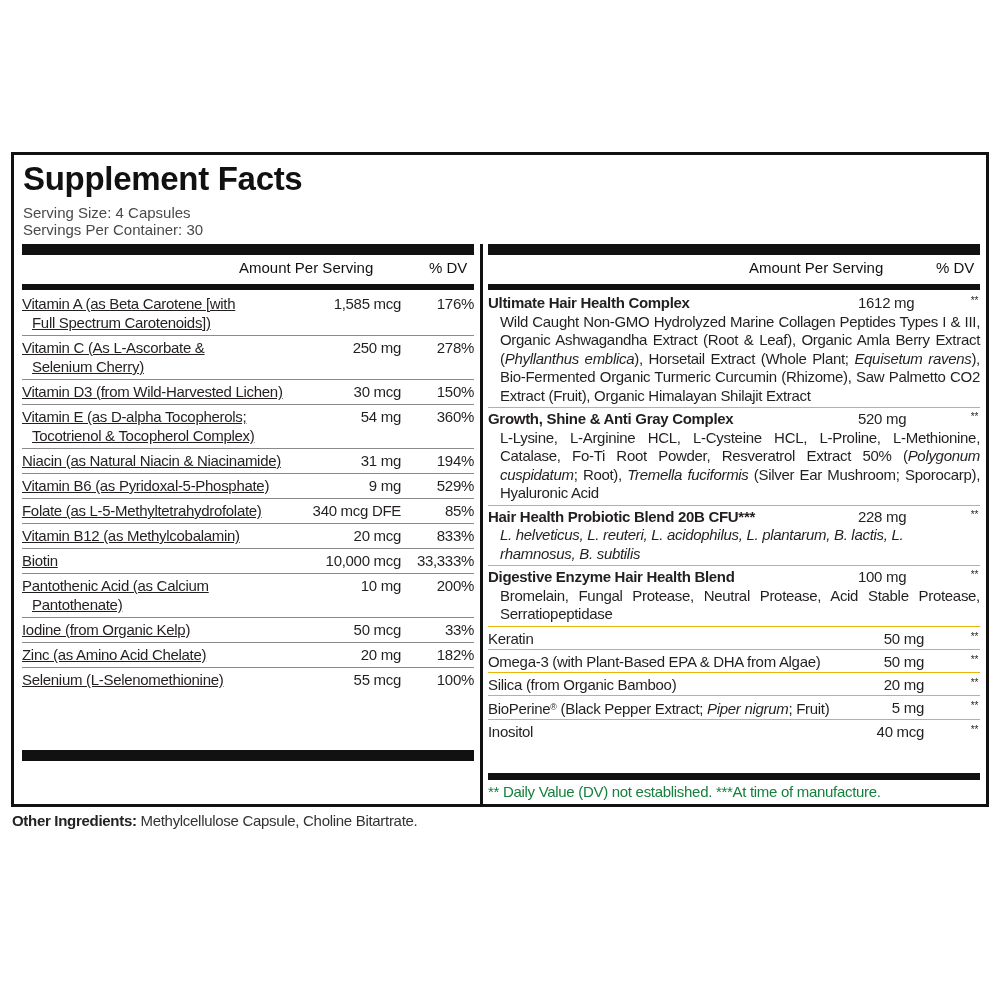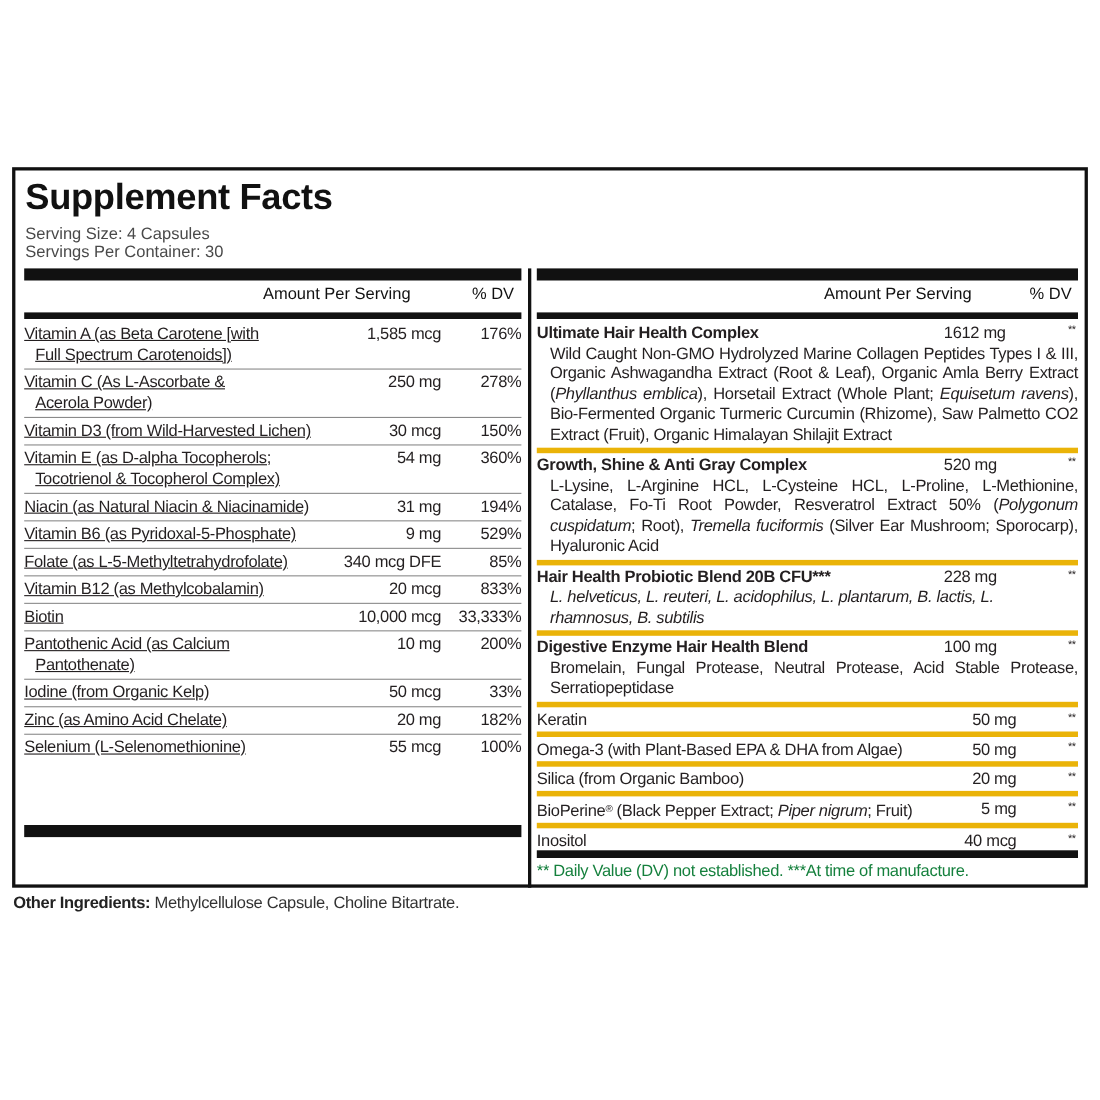--- a/index.html
+++ b/index.html
@@ -32,21 +32,21 @@
   .ltable { position: absolute; left: 8px; top: 137px; width: 452px; text-decoration: underline; }
   .lrow { position: relative; border-bottom: 1px solid #8a8a8a; font-size: 15px; line-height: 19px; padding: 2px 0 3px 0; letter-spacing: -0.3px; }
   .lrow:last-child { border-bottom: none; }
   .lrow .name { display: block; width: 300px; padding-left: 0; }
   .lrow .name .cont { display: block; padding-left: 10px; }
   .lrow .amt { position: absolute; right: 73px; top: 2px; text-align: right; white-space: nowrap; }
   .lrow .dv { position: absolute; right: 0; top: 2px; text-align: right; white-space: nowrap; }
 
   
   .rtable { position: absolute; left: 474px; top: 137px; width: 492px; }
-  .rrow { position: relative; border-bottom: 5px solid #eab308; font-size: 15px; line-height: 18.5px; padding: 2px 0 2px 0; letter-spacing: -0.3px; }
+  .rrow { position: relative; border-bottom: 1px solid #eab308; font-size: 15px; line-height: 18.5px; padding: 2px 0 2px 0; letter-spacing: -0.3px; }
   .rrow:last-child { border-bottom: none; }
   .rrow .bname { font-weight: bold; display: block; }
   .rrow .rname { display: block; }
   .rrow .desc { display: block; padding-left: 12px; text-align: justify; }
   .rrow .desc.ital { font-style: italic; text-align: left; }
   .rrow .ramt { position: absolute; left: 370px; top: 2px; white-space: nowrap; }
   .rrow .ramt.right { left: auto; right: 56px; }
   .rrow .star { position: absolute; right: 2px; top: 0px; font-size: 10px; }
   .rrow.simple { padding: 2px 0 1px 0; line-height: 19px; }
   sup { font-size: 9px; vertical-align: 4px; }
@@ -76,21 +76,21 @@
   <div class="bar l-mid"></div>
   <div class="bar r-mid"></div>
 
   <div class="ltable" id="ltable">
       <div class="lrow">
         <span class="name"><span>Vitamin A (as Beta Carotene [with</span><span class="cont">Full Spectrum Carotenoids])</span></span>
         <span class="amt">1,585 mcg</span>
         <span class="dv">176%</span>
       </div>
       <div class="lrow">
-        <span class="name"><span>Vitamin C (As L-Ascorbate &amp;</span><span class="cont">Acerola Powder)</span></span>
+        <span class="name"><span>Vitamin C (As L-Ascorbate &amp;</span><span class="cont">Selenium Cherry)</span></span>
         <span class="amt">250 mg</span>
         <span class="dv">278%</span>
       </div>
       <div class="lrow">
         <span class="name"><span>Vitamin D3 (from Wild-Harvested Lichen)</span></span>
         <span class="amt">30 mcg</span>
         <span class="dv">150%</span>
       </div>
       <div class="lrow">
         <span class="name"><span>Vitamin E (as D-alpha Tocopherols;</span><span class="cont">Tocotrienol &amp; Tocopherol Complex)</span></span>

